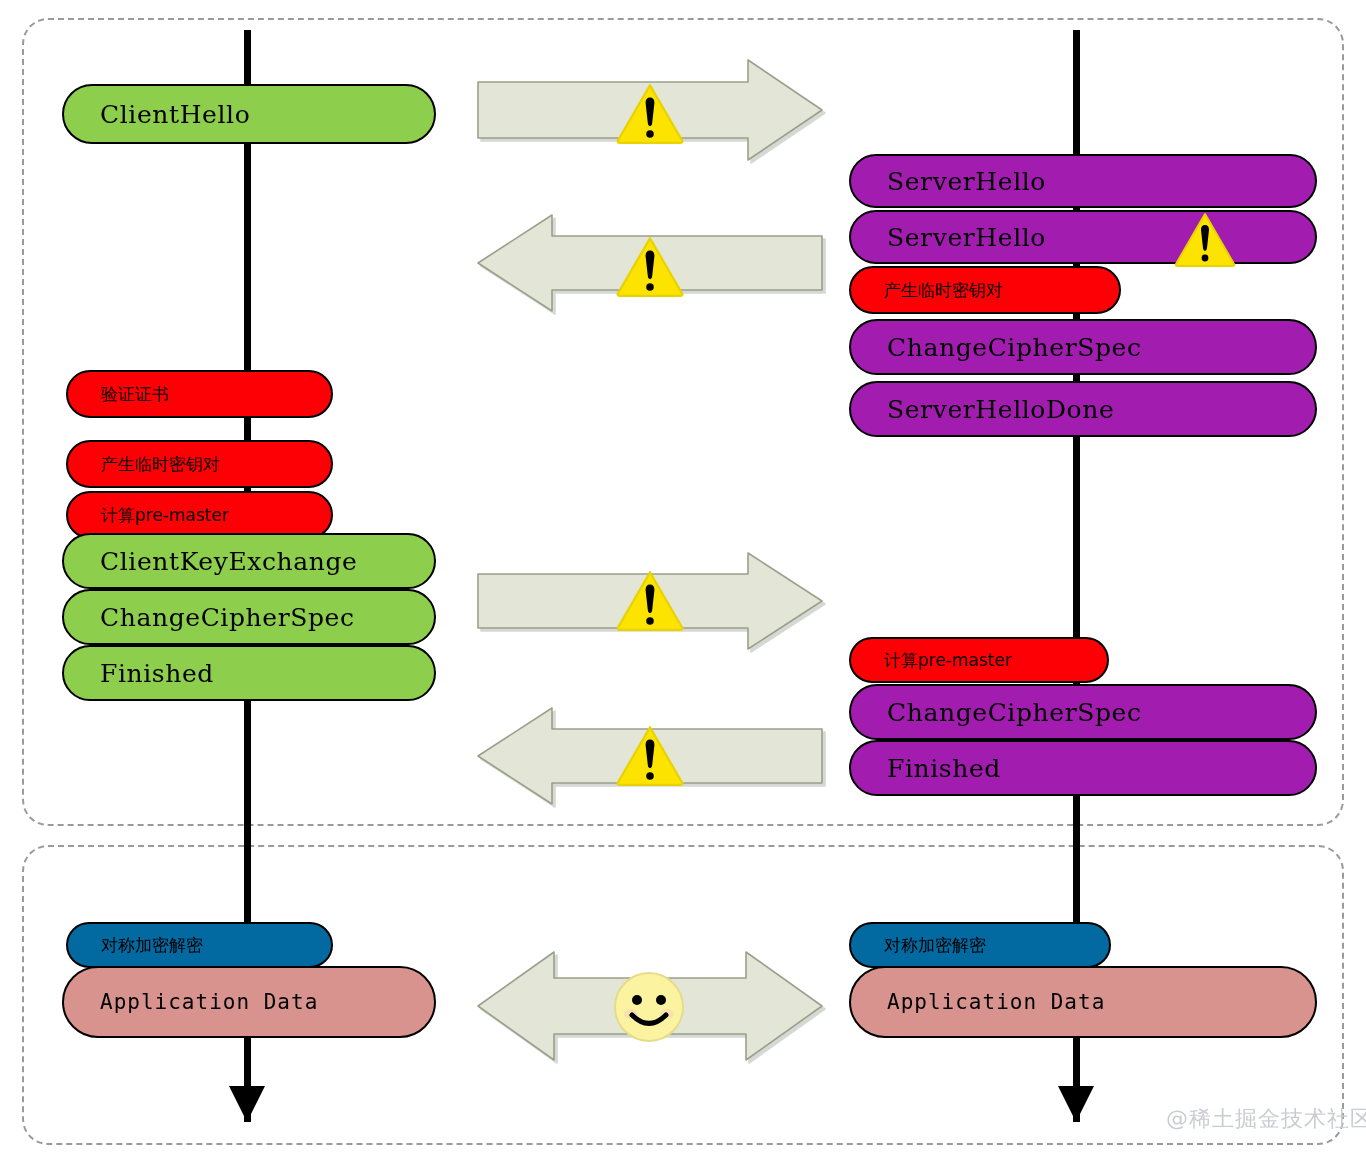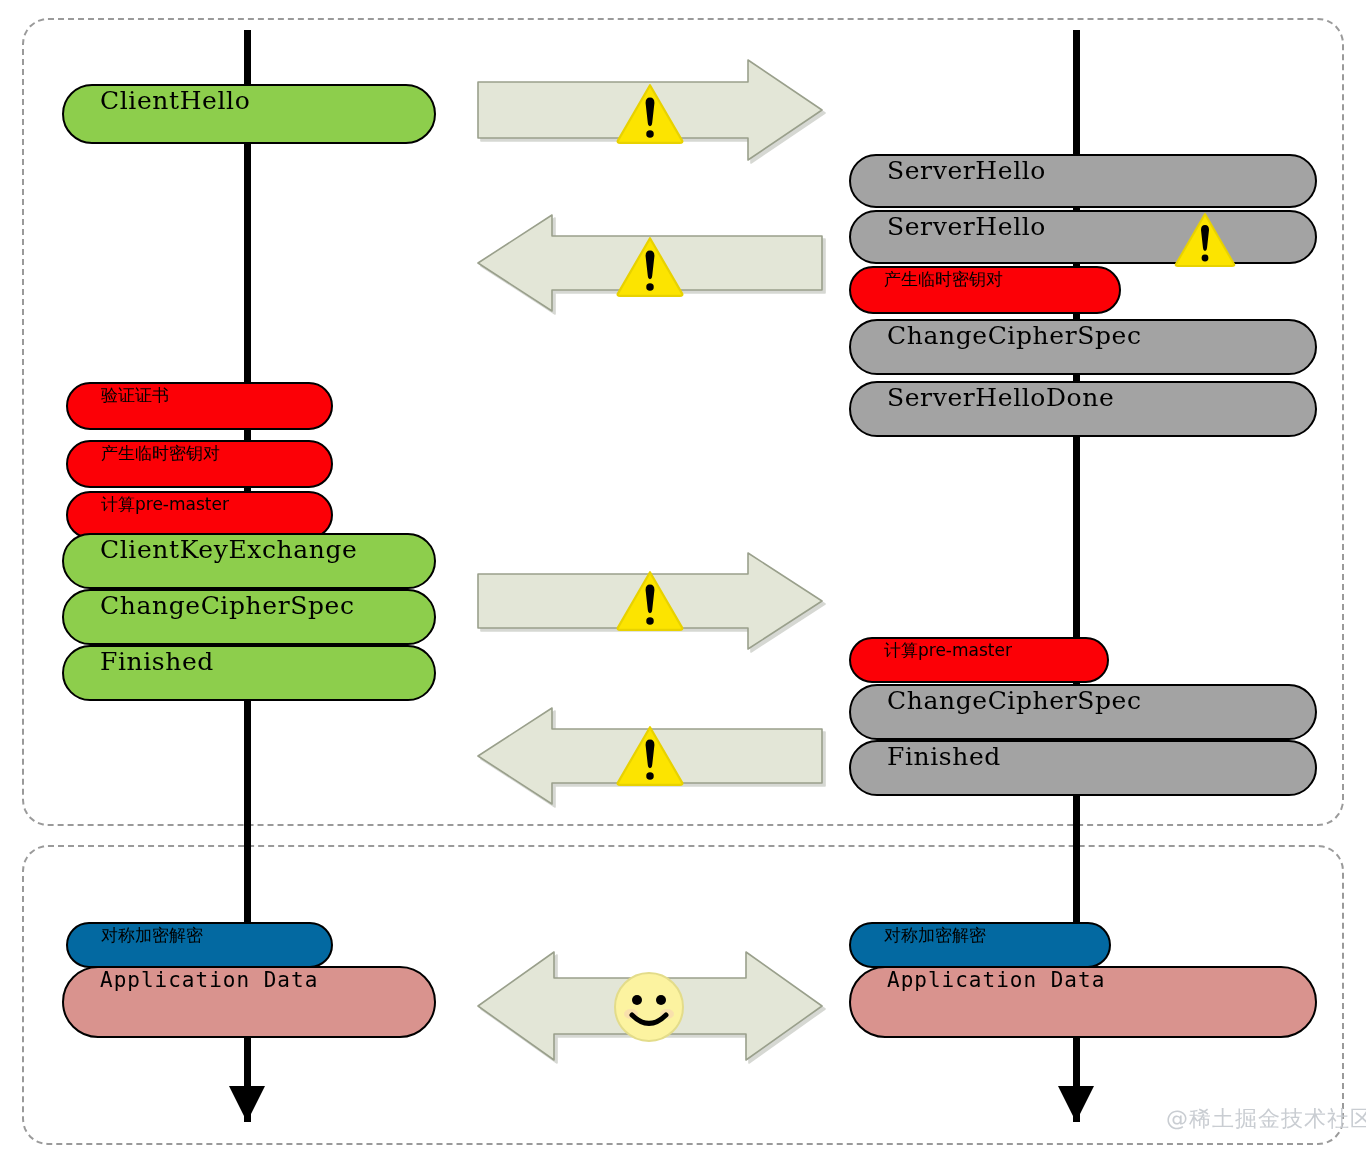--- a/index.html
+++ b/index.html
@@ -41,29 +41,30 @@
     border-right: 18px solid transparent;
     border-top: 36px solid #000000;
   }
 
   
   .msg {
     position: absolute;
     box-sizing: border-box;
     border: 2px solid #000000;
     display: flex;
+    align-items: center;
     color: #000000;
     white-space: nowrap;
     overflow: visible;
   }
   .msg .lbl {
     display: block;
   }
   .msg.green   { background: #8DCE4C; }
-  .msg.orange  { background: #a3a3a3; }
+  .msg.orange  { background: #a21caf; }
   .msg.red     { background: #FC0006; }
   .msg.olive   { background: #0369a1; }
   .msg.rose    { background: #D9938E; }
 
   .msg.lat-en {
     font-family: "DejaVu Serif", "Liberation Serif", serif;
     font-size: 25px;
     letter-spacing: 0.6px;
   }
   .msg.lat-big {
@@ -110,21 +111,21 @@
   <div class="lifeline" style="left:244px; top:30px; height:1092px;"></div>
   <div class="lifeline-head" style="left:229px; top:1086px;"></div>
 
   <div class="lifeline" style="left:1073px; top:30px; height:1092px;"></div>
   <div class="lifeline-head" style="left:1058px; top:1086px;"></div>
 
   <div class="msg green lat-en" style="left:62px; top:84px; width:374px; height:60px; border-radius:30px; padding-left:36px;">
     <span class="lbl">ClientHello</span>
   </div>
 
-  <div class="msg red cjk" style="left:66px; top:382px; width:267px; height:48px; border-radius:24px; padding-left:33px;">
+  <div class="msg red cjk" style="left:66px; top:370px; width:267px; height:48px; border-radius:24px; padding-left:33px;">
     <span class="lbl">验证证书</span>
   </div>
 
   <div class="msg red cjk" style="left:66px; top:440px; width:267px; height:48px; border-radius:24px; padding-left:33px;">
     <span class="lbl">产生临时密钥对</span>
   </div>
 
   <div class="msg red cjk" style="left:66px; top:491px; width:267px; height:48px; border-radius:24px; padding-left:33px;">
     <span class="lbl">计算pre-master</span>
   </div>

